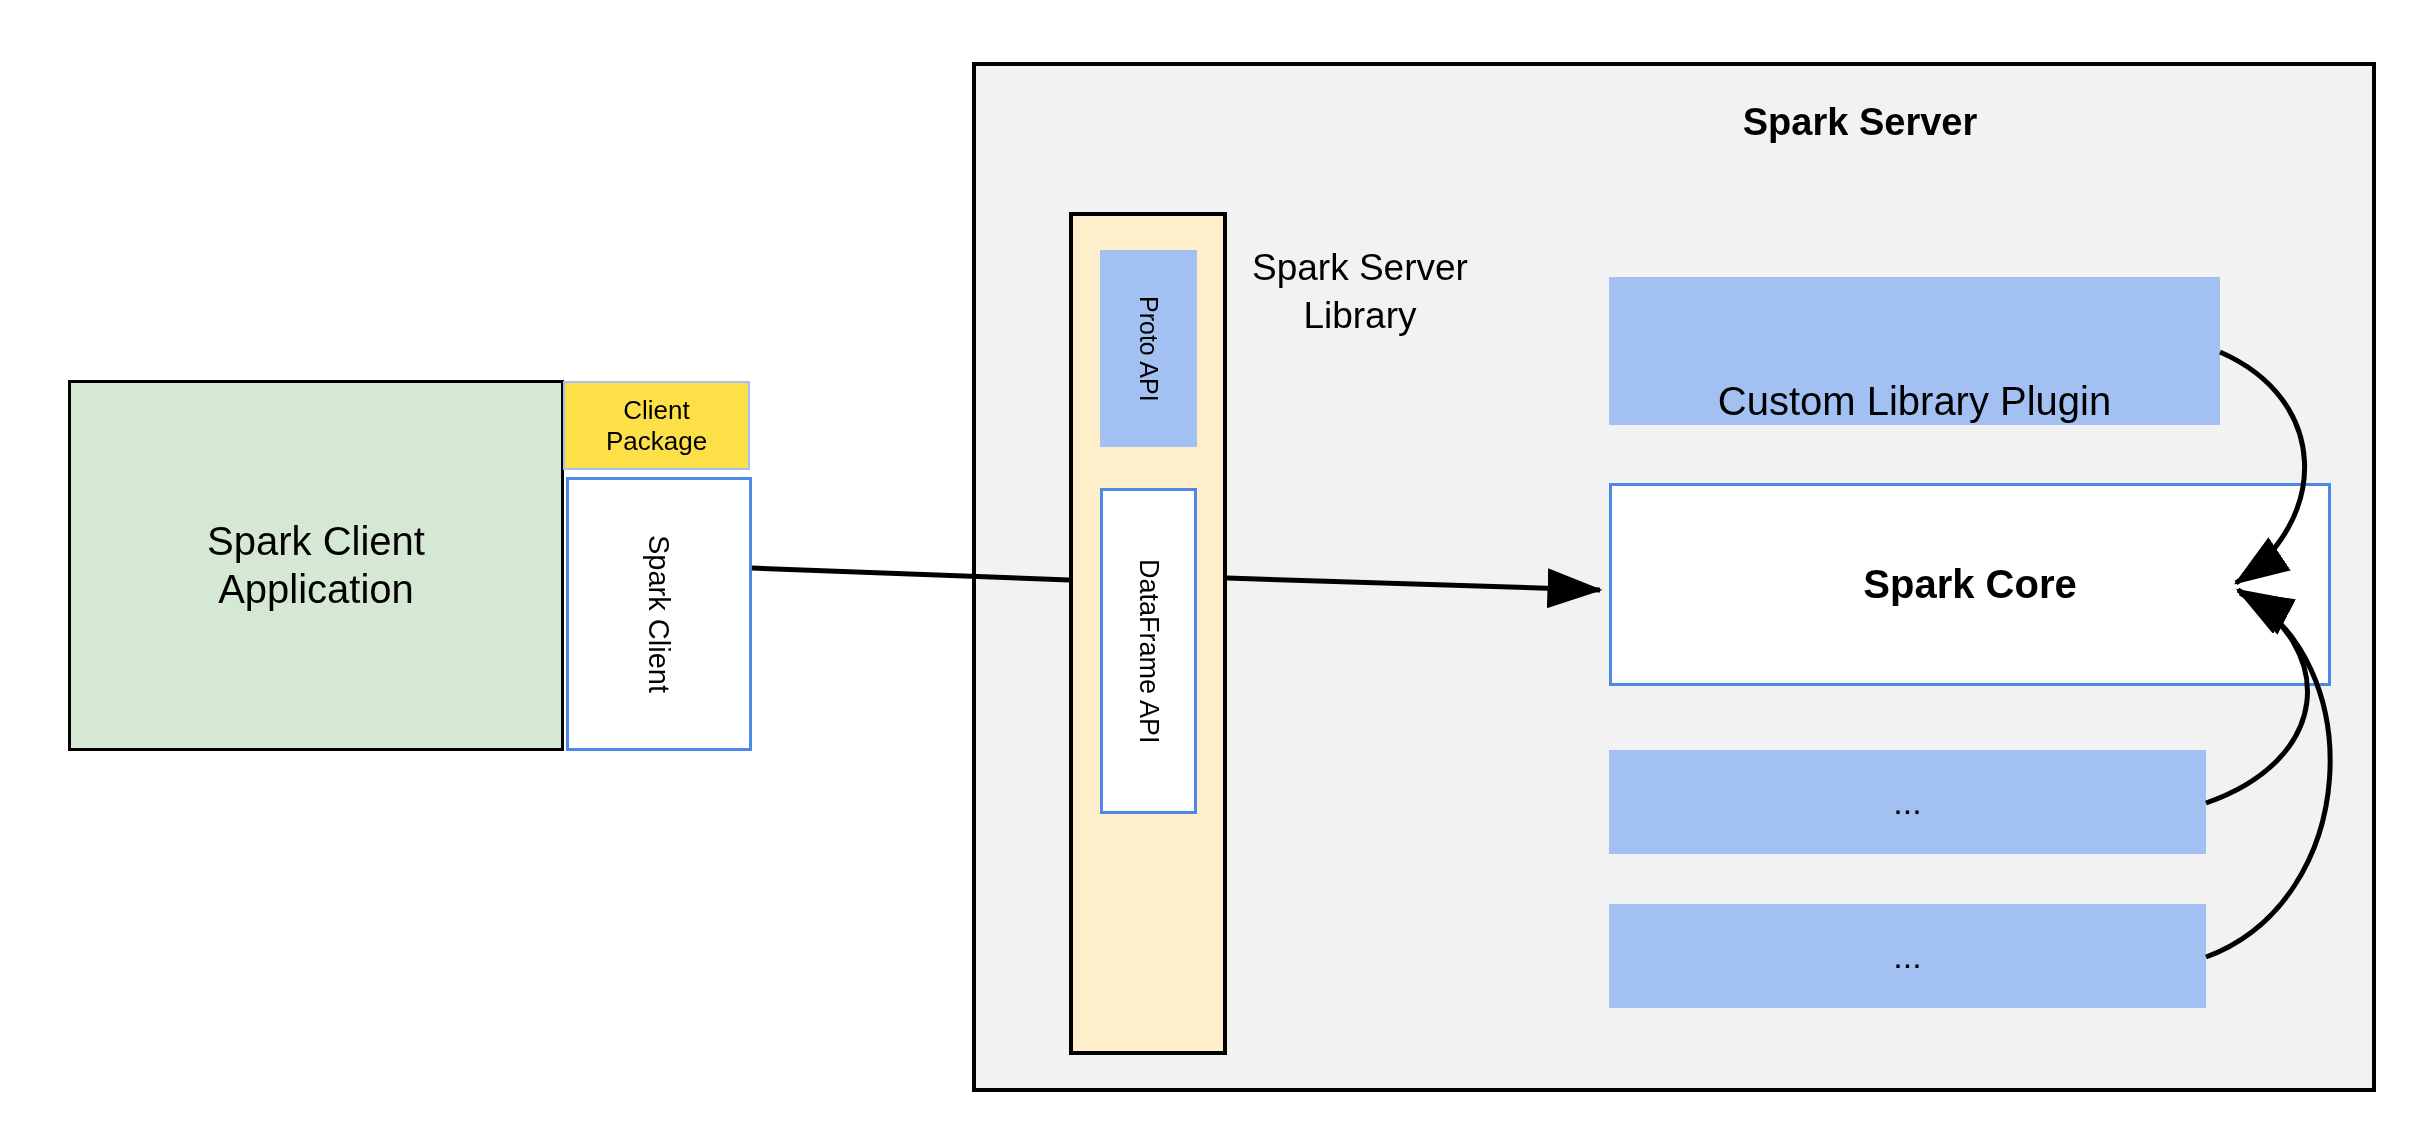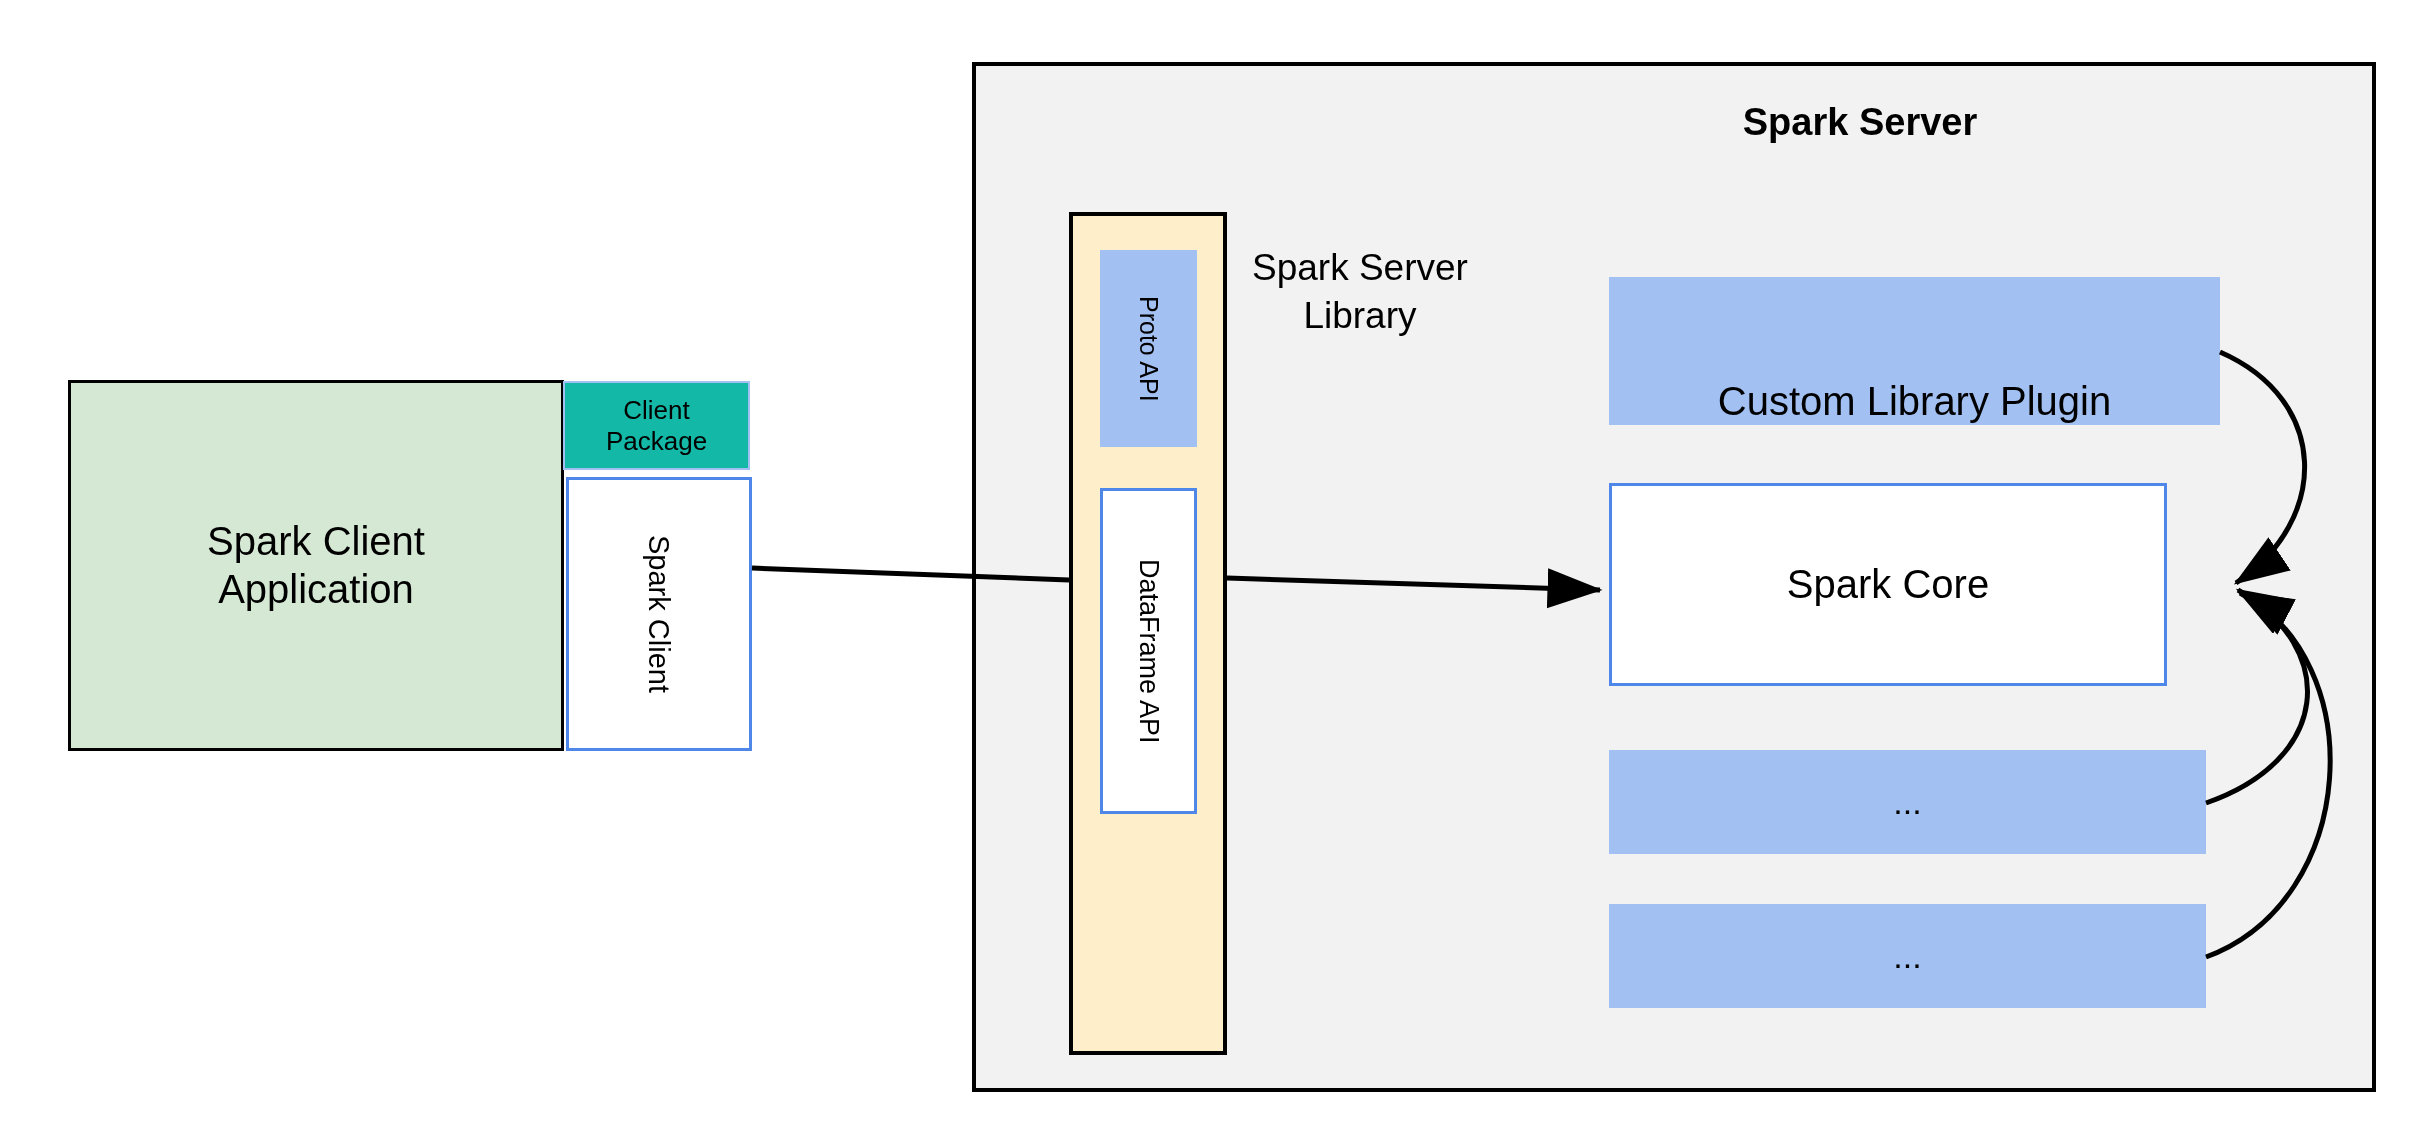--- a/index.html
+++ b/index.html
@@ -35,21 +35,21 @@
   #client-app {
     left: 68px; top: 380px; width: 496px; height: 371px;
     background: #d5e8d4;
     border: 3px solid #000000;
     font-size: 40px;
   }
   #client-app .lbl { white-space: pre-line; }
 
   #client-package {
     left: 563px; top: 381px; width: 187px; height: 89px;
-    background: #14b8a6;
+    background: #fde047;
     border: 2px solid #a3c0f2;
     font-size: 26px;
   }
   #client-package .lbl { white-space: pre-line; }
 
   #spark-client {
     left: 566px; top: 477px; width: 186px; height: 274px;
     background: #ffffff;
     border: 3px solid #4e87e8;
     font-size: 29px;
@@ -109,24 +109,25 @@
   }
 
   
   #custom-library-plugin {
     left: 1609px; top: 277px; width: 611px; height: 148px;
     background: #a3c0f2;
     font-size: 40px;
     align-items: flex-end;
   }
   #spark-core {
-    left: 1609px; top: 483px; width: 558px; height: 203px;
+    left: 1609px; top: 483px; width: 722px; height: 203px;
     background: #ffffff;
     border: 3px solid #4e87e8;
     font-size: 40px;
+    font-weight: bold;
   }
   #ellipsis-row-1 {
     left: 1609px; top: 750px; width: 597px; height: 104px;
     background: #a3c0f2;
     font-size: 34px;
   }
   #ellipsis-row-2 {
     left: 1609px; top: 904px; width: 597px; height: 104px;
     background: #a3c0f2;
     font-size: 34px;

